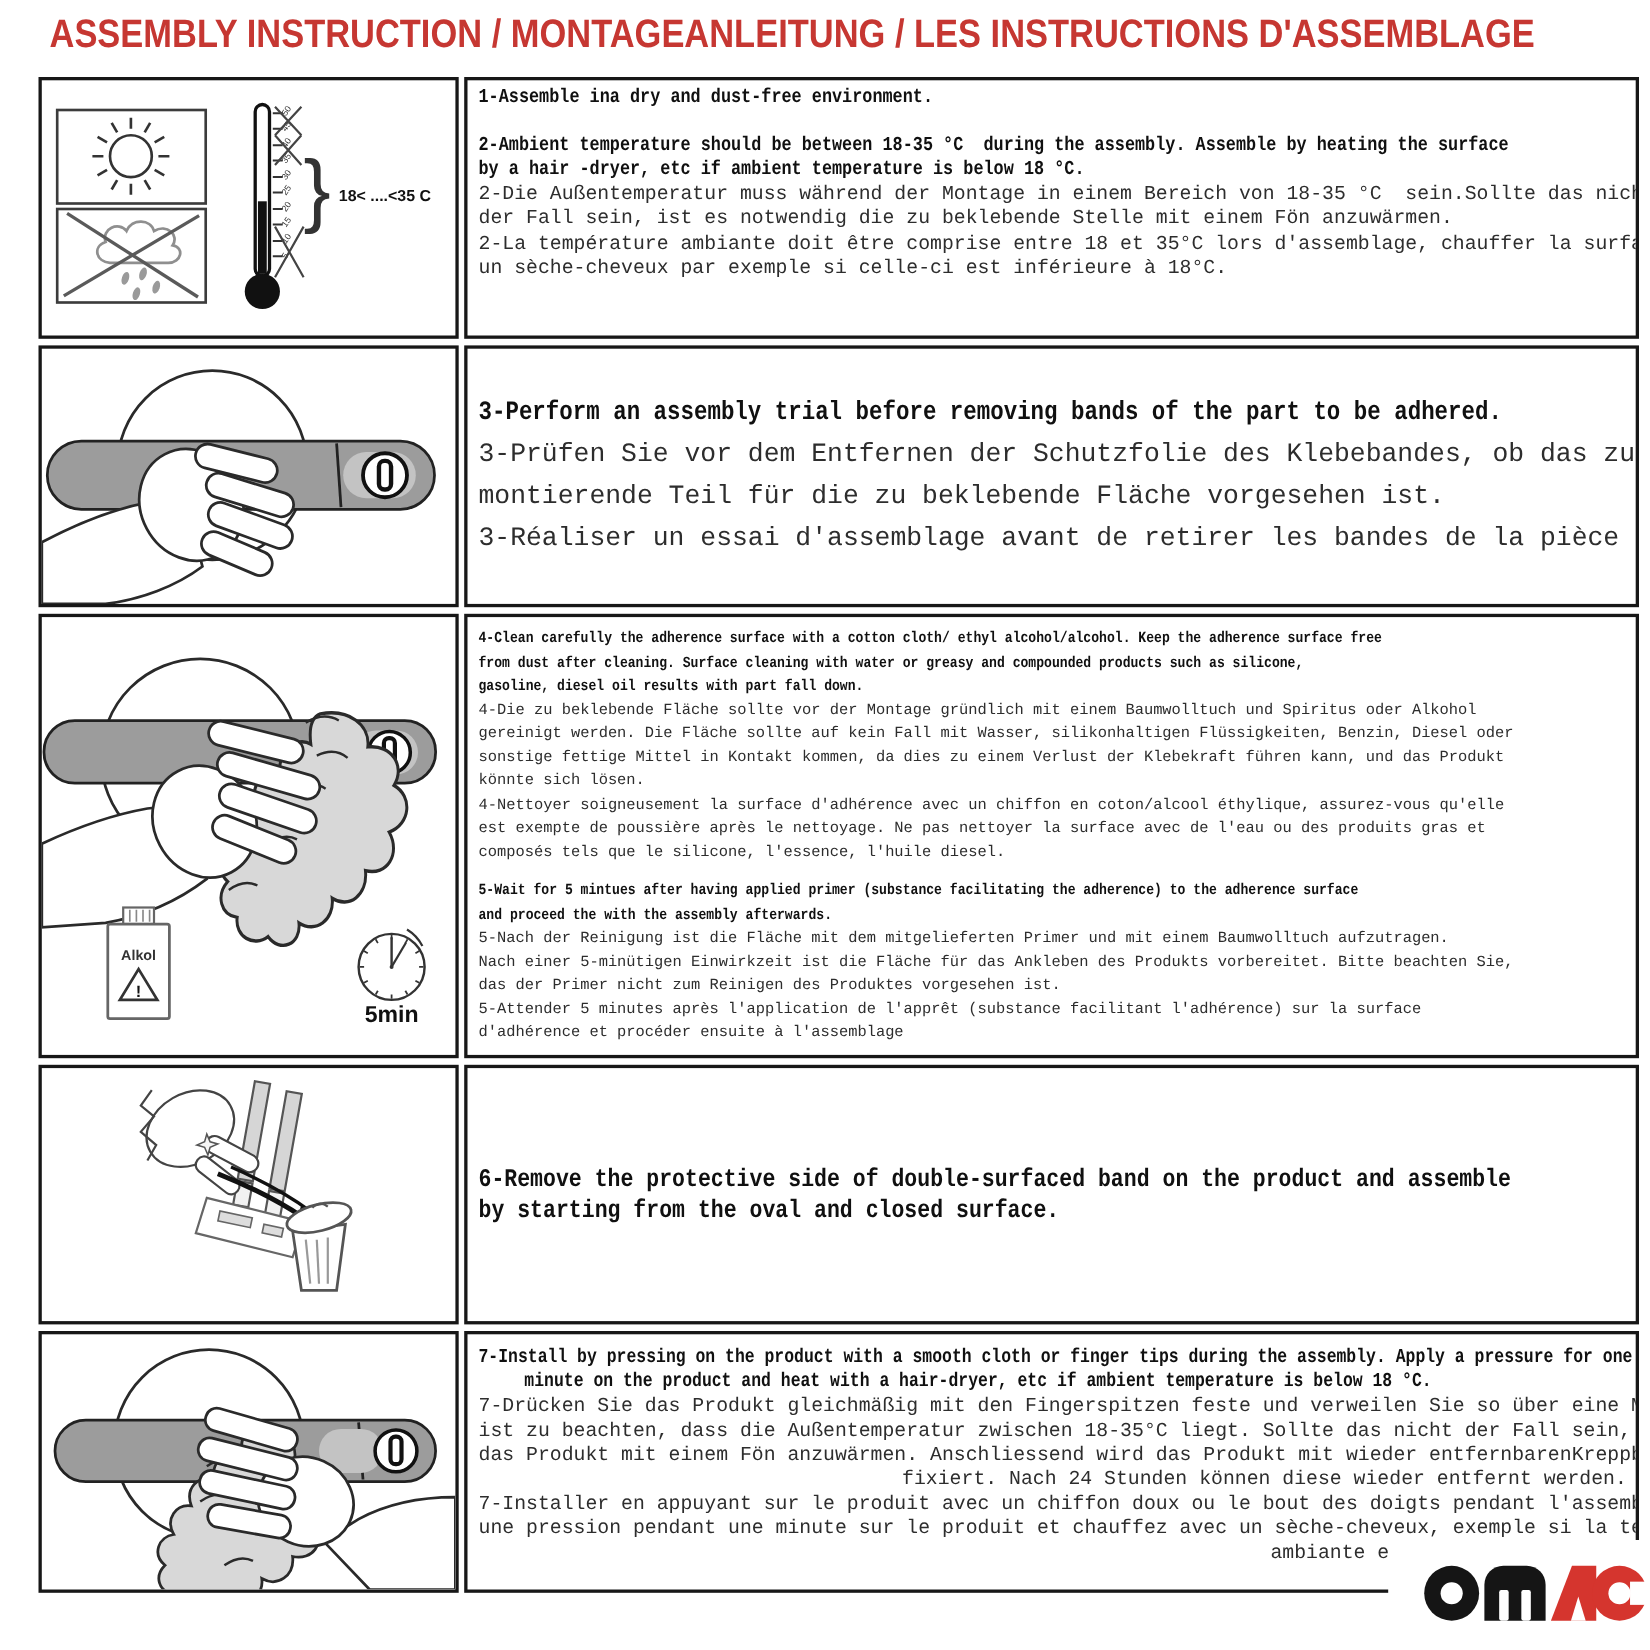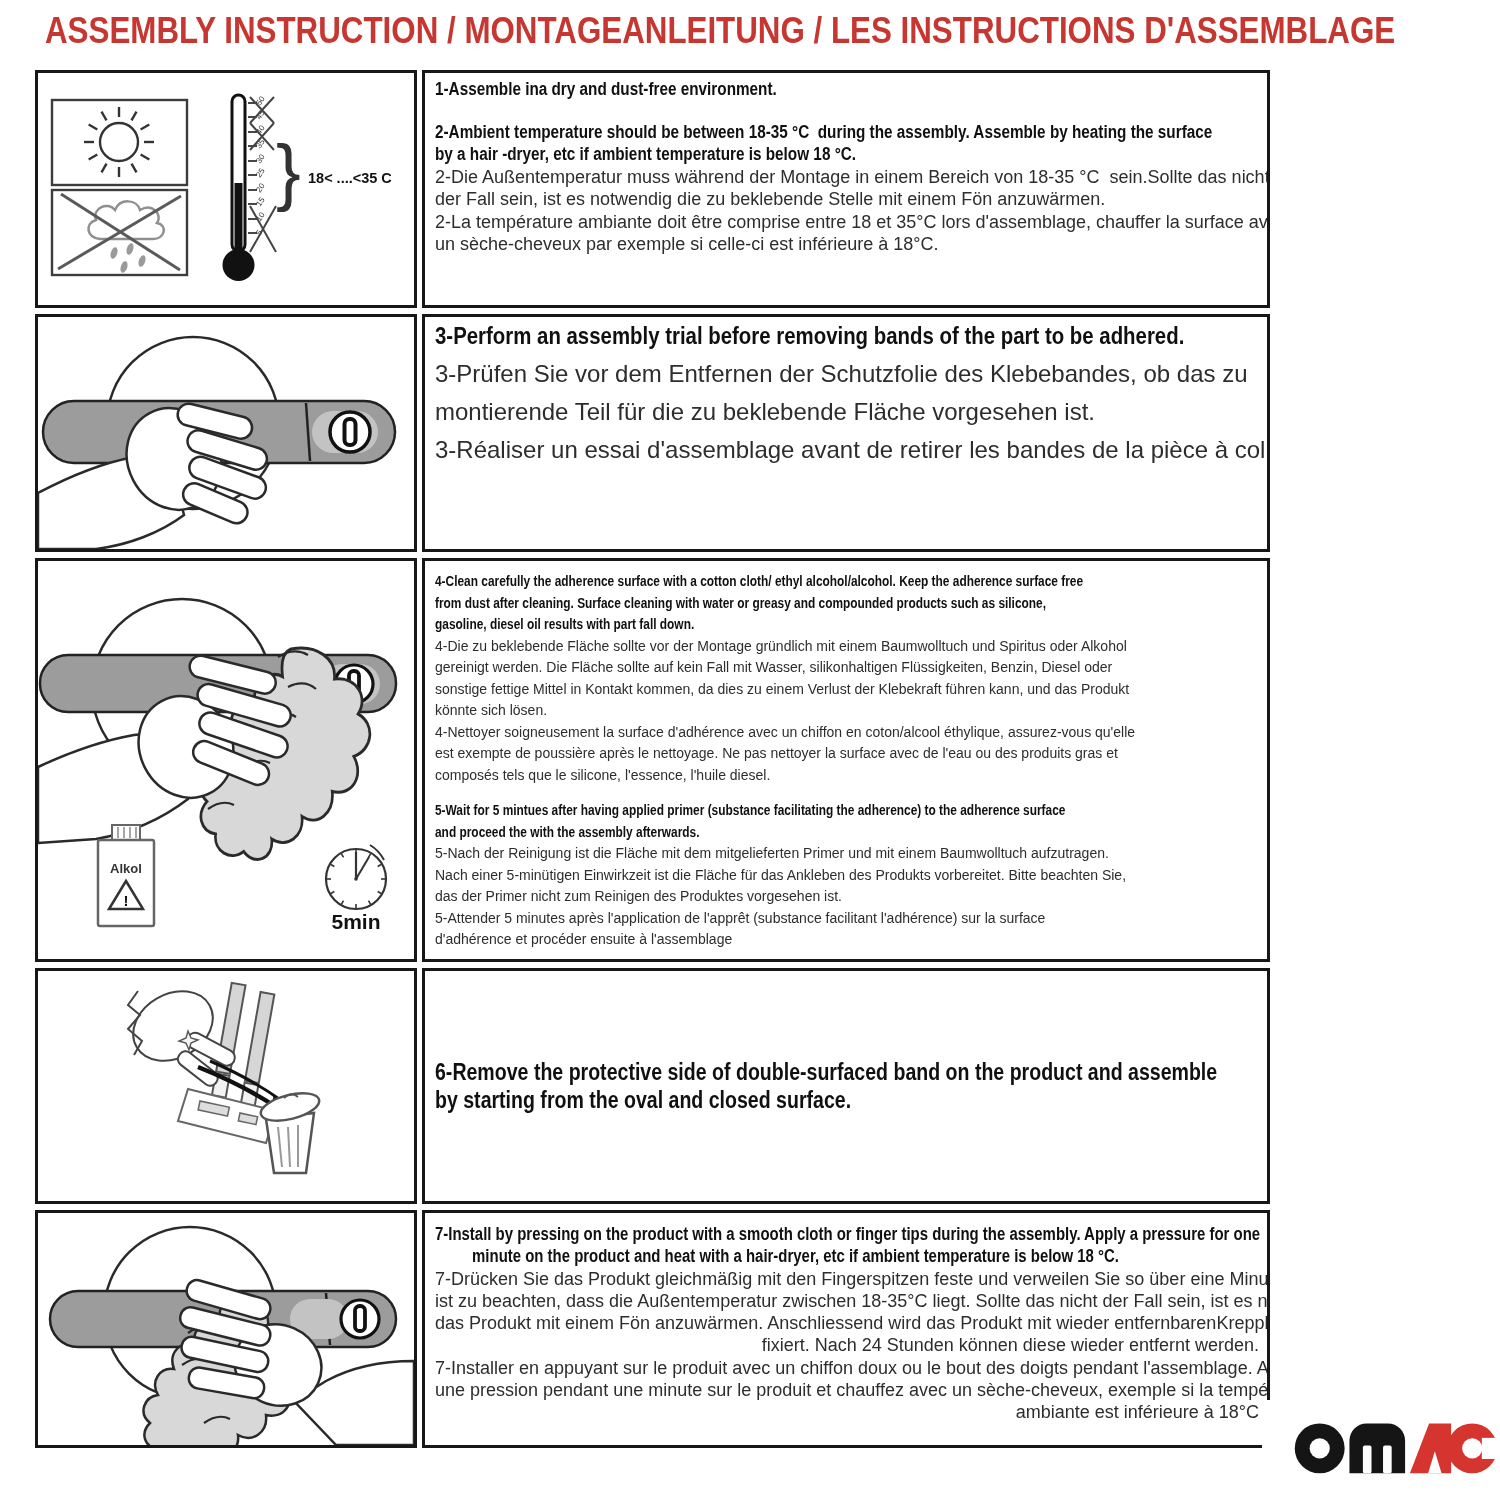--- a/index.html
+++ b/index.html
@@ -11,32 +11,32 @@
     position:absolute;left:45px;top:10px;
     font-size:36px;font-weight:bold;color:#c63732;
     white-space:pre;transform:scaleX(0.87);transform-origin:left top;
     letter-spacing:0px;
   }
   .box{
     position:absolute;border:3px solid #171717;background:#fff;
     box-sizing:border-box;overflow:hidden;
   }
   .illus{left:35px;width:382px;}
-  .text{left:422px;width:848px;}
+  .text{left:422px;width:1068px;font-family:Liberation Mono, monospace;}
   .s1{top:70px;height:238px}
   .s2{top:314px;height:238px}
   .s3{top:558px;height:404px}
   .s4{top:968px;height:236px}
   .s5{top:1210px;height:238px}
   .illus svg{display:block;width:100%;height:100%;}
   .para{white-space:pre;margin:0;color:#2d2d2d;}
   .bold{font-weight:bold;color:#101010;transform:scaleX(0.85);transform-origin:left top;}
   .text.s1{font-size:18px;line-height:22.5px;padding:5px 8px 0 10px;}
   .text.s1 .gap{margin-top:20px;}
-  .text.s2{font-size:24px;line-height:38px;display:flex;flex-direction:column;padding:0 8px 0 10px;}
+  .text.s2{font-size:24px;line-height:38px;display:flex;flex-direction:column;justify-content:center;padding:0 8px 0 10px;}
   .text.s3{font-size:14px;line-height:21.5px;padding:10px 8px 0 10px;}
   .text.s3 .gap{margin-top:14px;}
   .text.s4{font-size:23px;line-height:28.5px;display:flex;flex-direction:column;justify-content:center;padding:0 8px 0 10px;}
   .text.s5{font-size:18px;line-height:22.3px;padding:10px 8px 0 10px;text-align:right;}
   .text.s5 .bold{transform:scaleX(0.83);}
   .logo-wrap{
     position:absolute;left:1262px;top:1400px;width:238px;height:92px;
     background:#fff;z-index:5;display:flex;align-items:center;justify-content:flex-end;
     padding-right:2px;box-sizing:border-box;
   }

